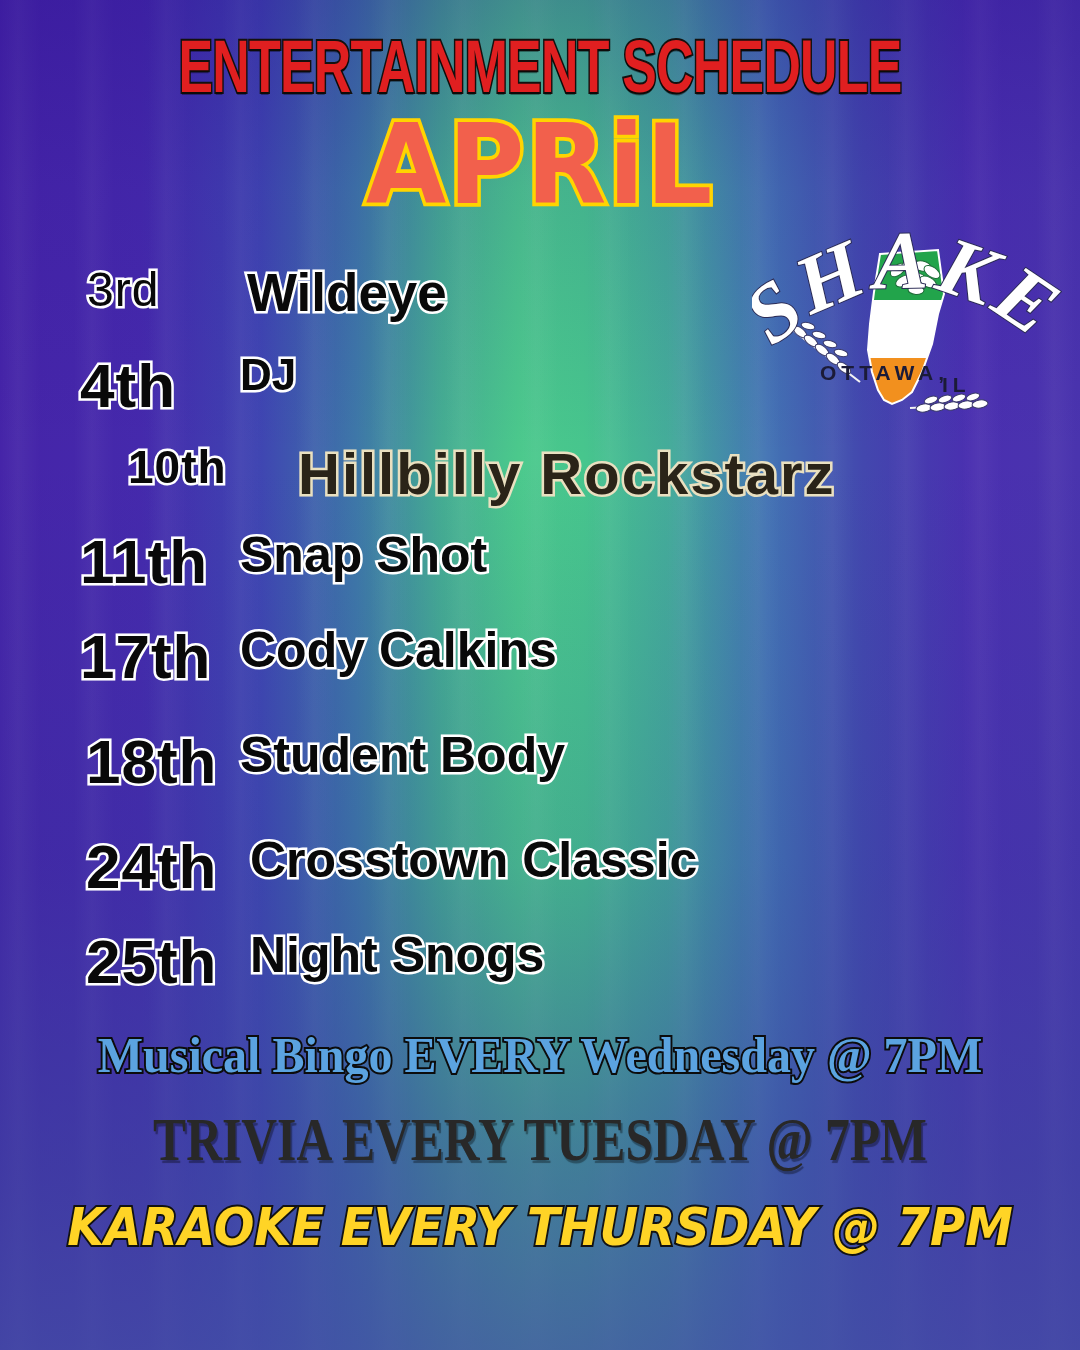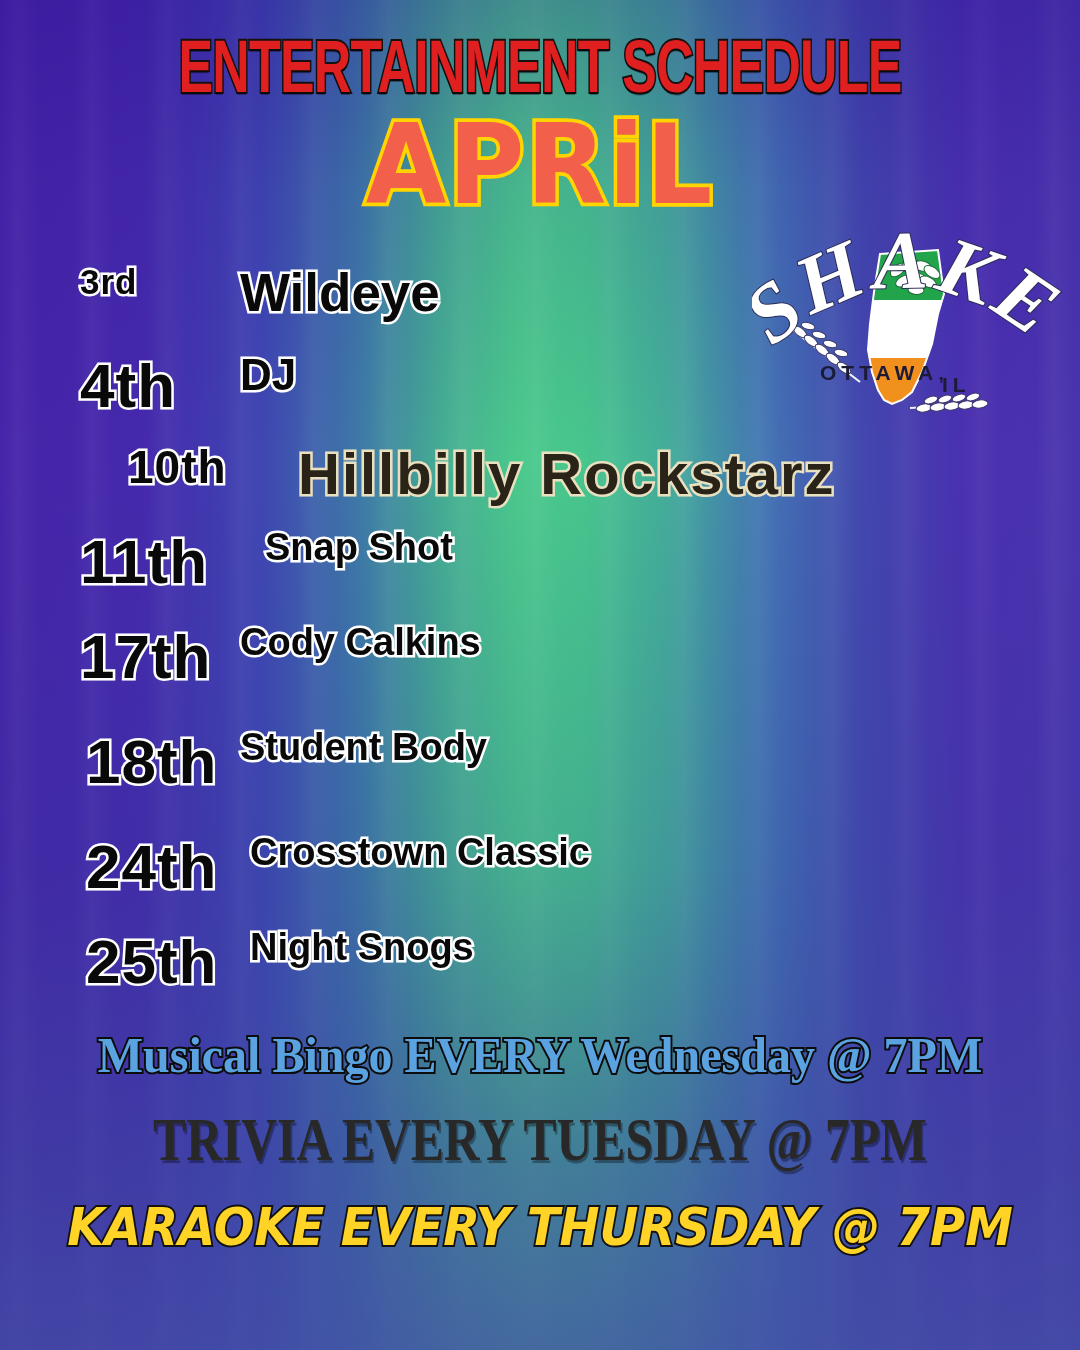--- a/index.html
+++ b/index.html
@@ -86,45 +86,45 @@
     box-sizing:border-box;
     font-family:"Liberation Sans", sans-serif;
     font-size:62px;font-weight:bold;
     color:#090909;
     -webkit-text-stroke:5px #ffffff;
     paint-order:stroke fill;
     letter-spacing:1px;
   }
   .row .act{
     font-family:"Liberation Sans", sans-serif;
-    font-size:38px;font-weight:bold;
+    font-size:50px;font-weight:bold;
     color:#090909;
     -webkit-text-stroke:5px #ffffff;
     paint-order:stroke fill;
     letter-spacing:0px;
     white-space:nowrap;
   }
-  .row.r0 .date{font-weight:bold;font-size:35px;}
+  .row.r0 .date{font-weight:normal;font-size:48px;margin-left:7px;}
   .row.r0 .act{font-size:53px;}
   .row.r1 .act{font-size:44px;}
   
   .row.hb .act{
     color:#2A2418;
     -webkit-text-stroke:5px #E9E0C0;
     paint-order:stroke fill;
     letter-spacing:2px;
     font-size:58px;
   }
   .row.hb .date{font-size:46px;}
 
   
   .row.r0{height:88px;}
   .row.r1{height:90px;}
   .row.hb{height:86px;margin-left:48px;}
-  .row.r3{height:95px;gap:25px;}
+  .row.r3{height:95px;}
   .row.r4{height:105px;}
   .row.r5{height:105px;}
   .row.r6{height:95px;}
   .row.r7{height:95px;}
   .row.r5 .date{padding-left:86px;}
   .row.r6 .date{padding-left:86px;}
   .row.r7 .date{padding-left:86px;}
   .row.hb .act,
   .row.r6 .act,
   .row.r7 .act{padding-left:10px;}

